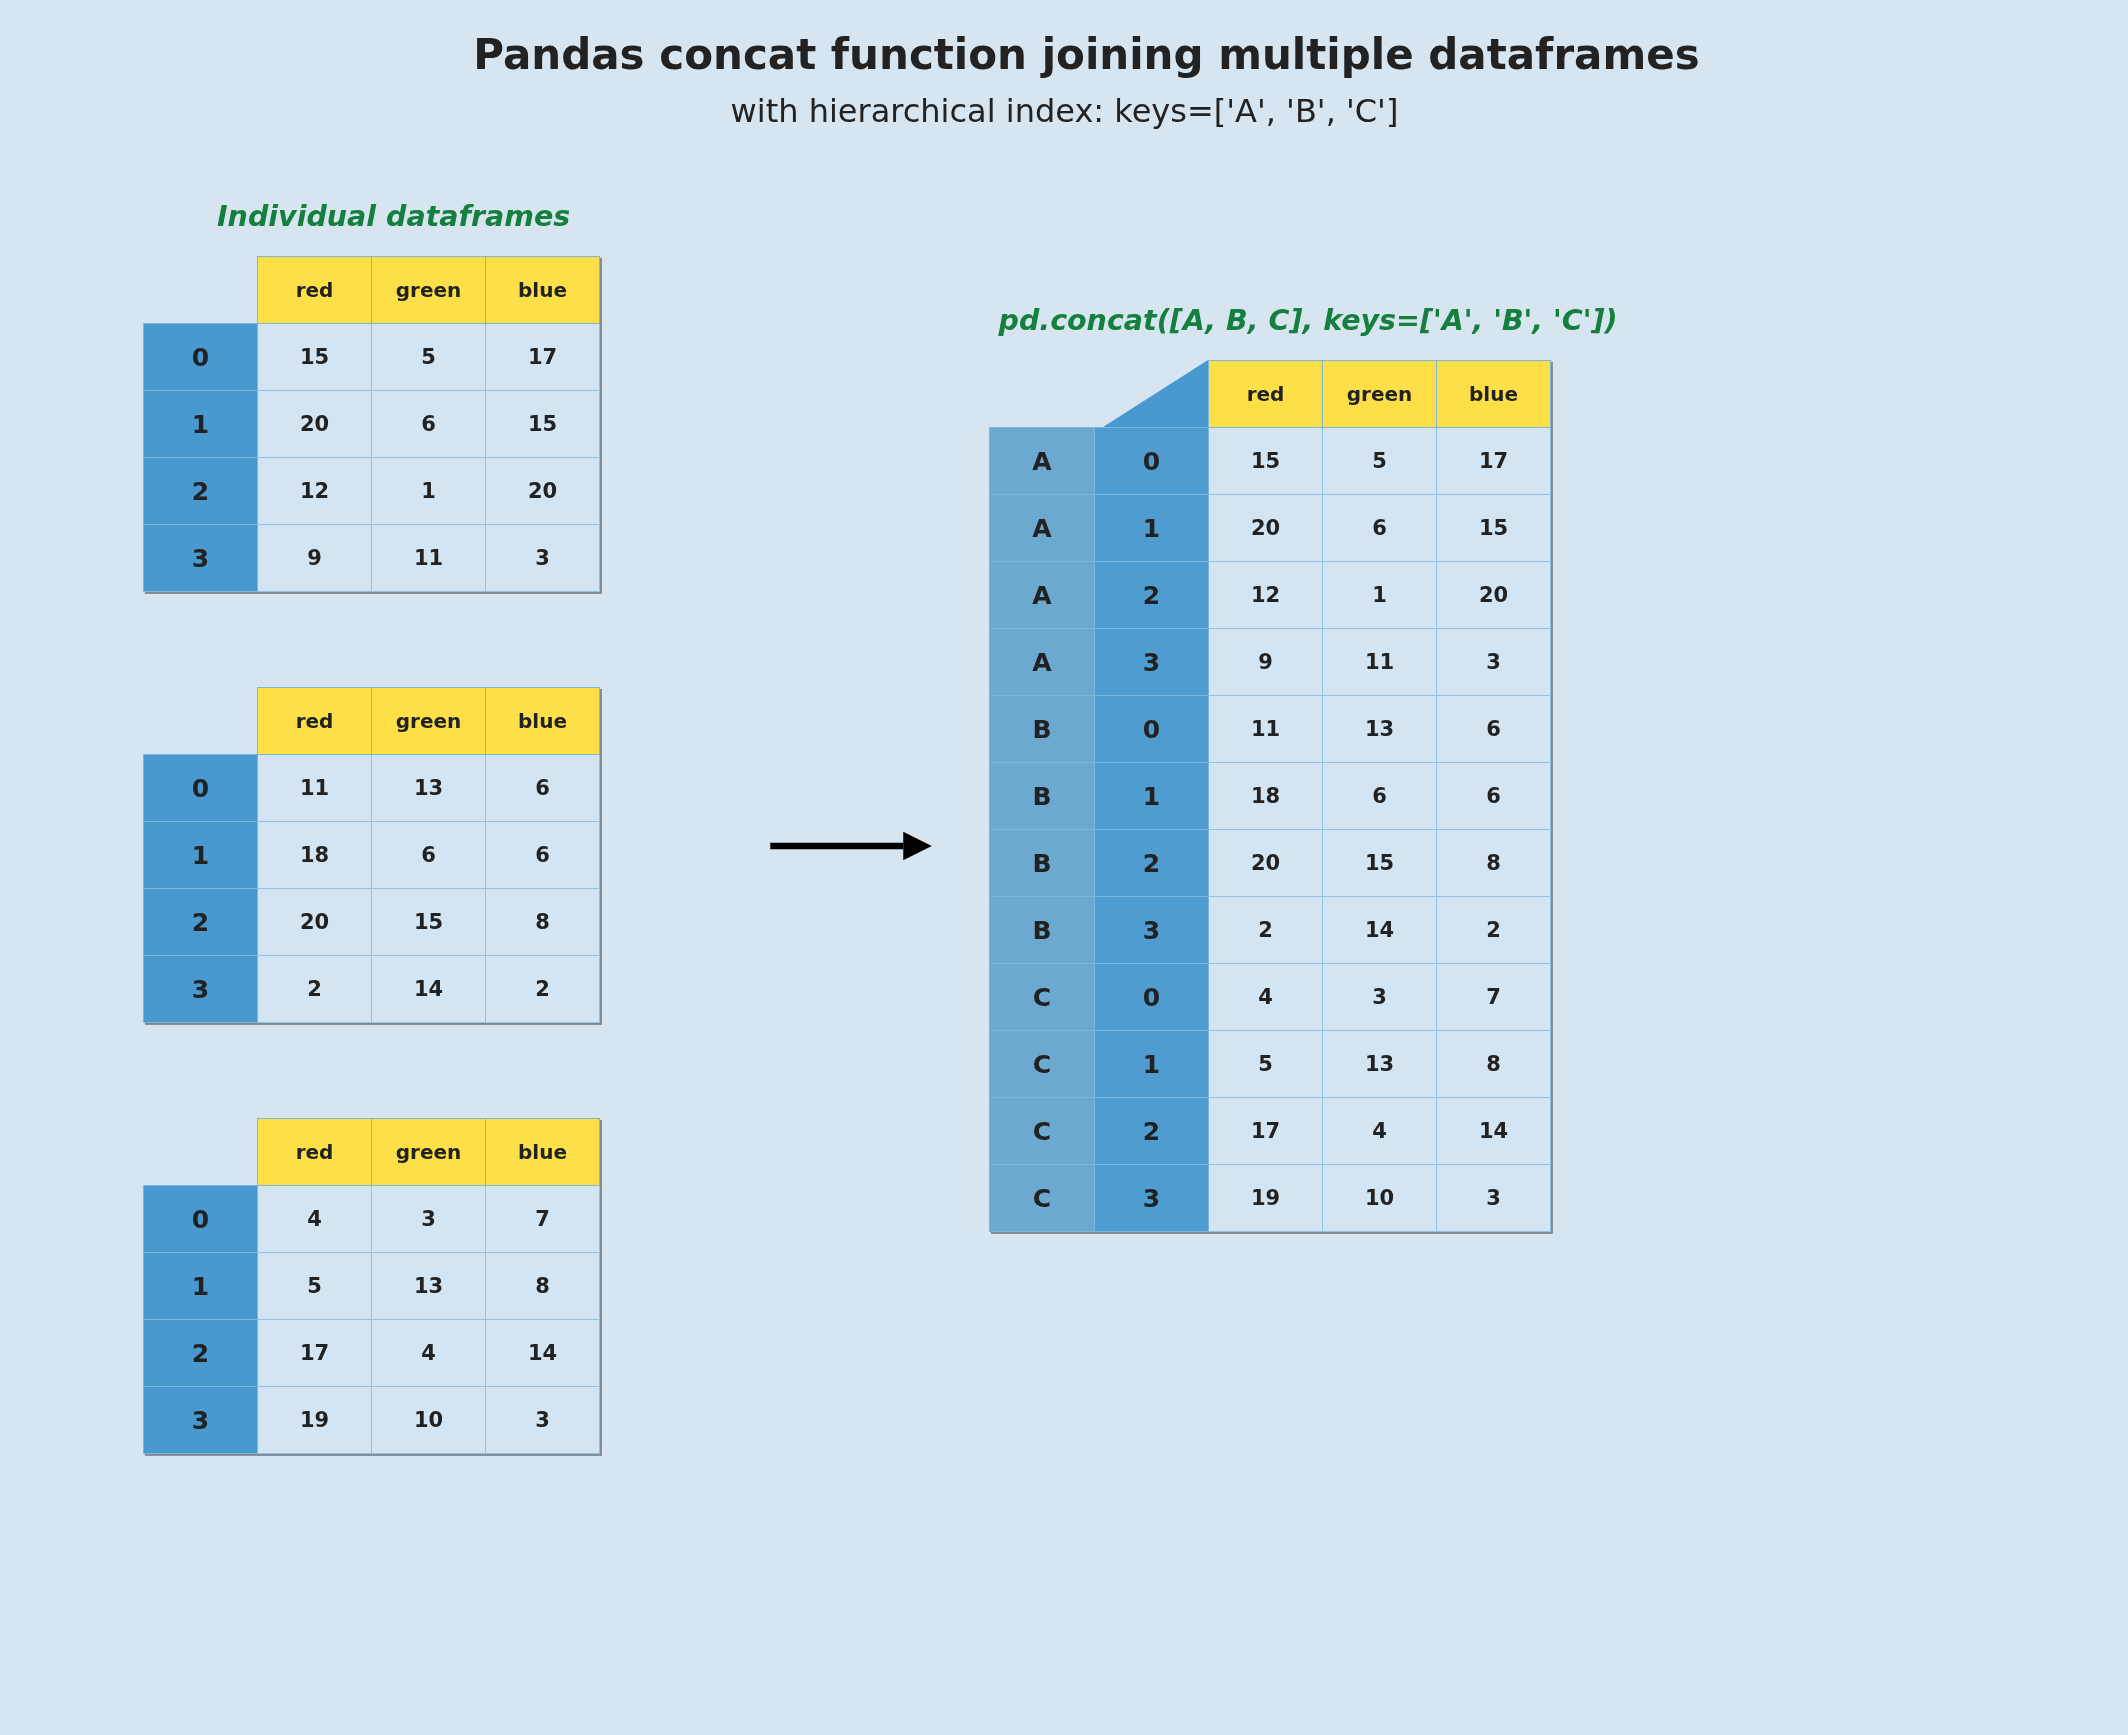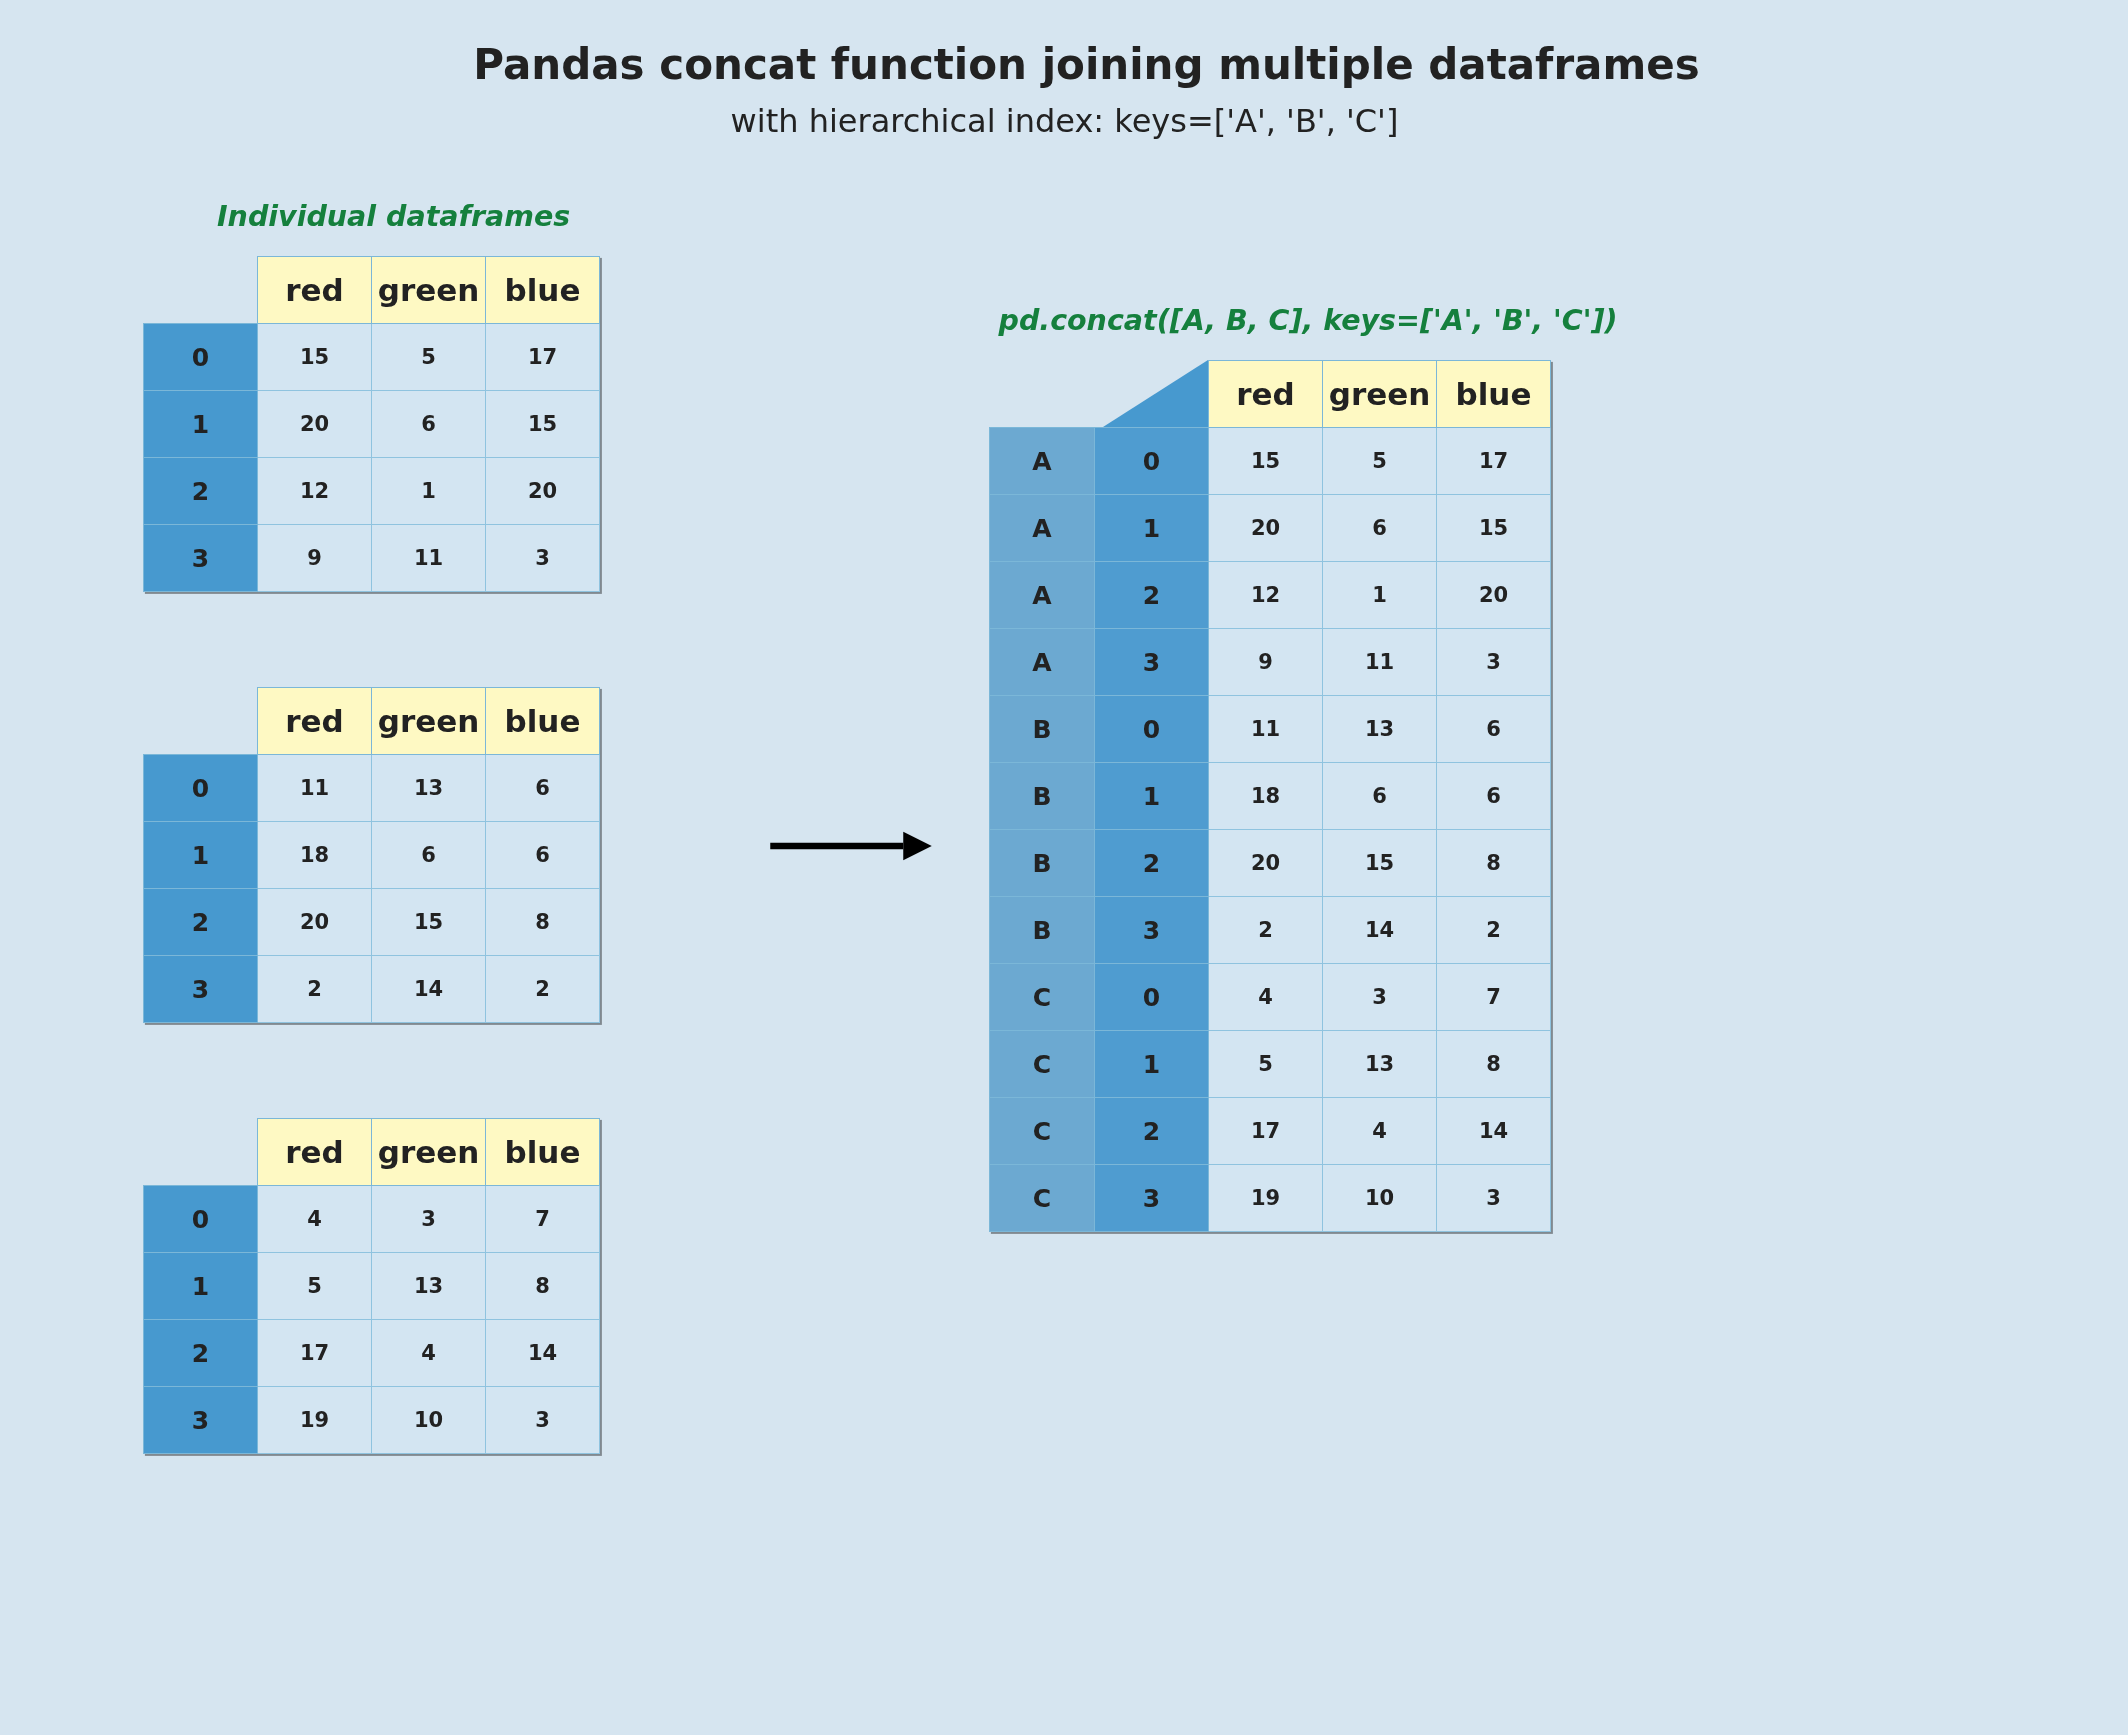--- a/index.html
+++ b/index.html
@@ -8,21 +8,21 @@
     font-family: "DejaVu Sans", "Segoe UI", Arial, sans-serif;
     width: 2129px;
     height: 1736px;
     position: relative;
   }
   .title {
     text-align: center;
     font-size: 42px;
     font-weight: 700;
     color: #222;
-    padding-top: 40px;
+    padding-top: 30px;
     margin-left: 44px;
   }
   .subtitle {
     text-align: center;
     font-size: 32px;
     font-weight: 400;
     color: #222;
     margin-top: 13px;
   }
   .section-label {
@@ -59,24 +59,24 @@
     vertical-align: middle;
     font-weight: 700;
   }
   .corner {
     background: transparent;
     border: none;
     width: 114px;
     height: 67px;
   }
   .colhdr {
-    background: #fef9c3;
+    background: #fde047;
     border: 1px solid #7bb7d8;
     color: #222;
-    font-size: 31px;
+    font-size: 20px;
     width: 114px;
     height: 67px;
   }
   .rowidx {
     background: #4799cf;
     border: 1px solid #7bb7d8;
     color: #222;
     font-size: 25px;
     width: 114px;
     height: 67px;

